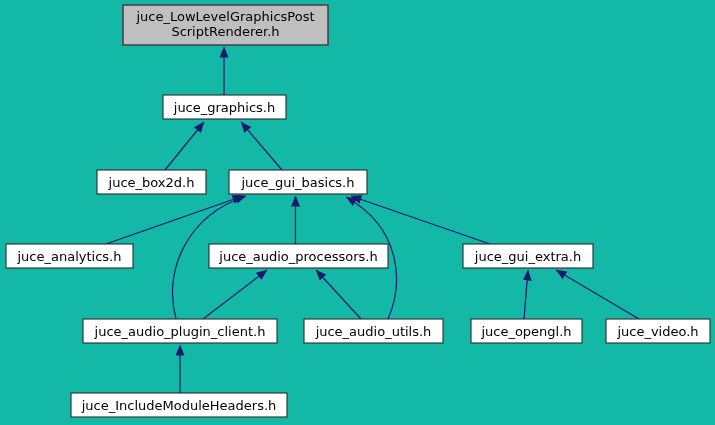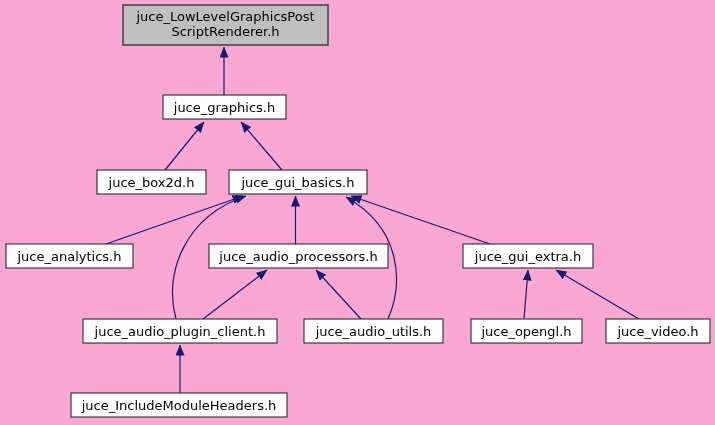--- a/index.html
+++ b/index.html
@@ -4,21 +4,21 @@
 <style>
   html, body {
     margin: 0;
     padding: 0;
     background: #ffffff;
   }
   .canvas {
     position: relative;
     width: 715px;
     height: 425px;
-    background: #f9a8d4;
+    background: #14b8a6;
     font-family: "DejaVu Sans", "Liberation Sans", sans-serif;
   }
   svg { display: block; }
   .node-rect {
     fill: #ffffff;
     stroke: #2b2b2b;
     stroke-width: 1.1;
   }
   .node-rect.highlighted {
     fill: #bfbfbf;

